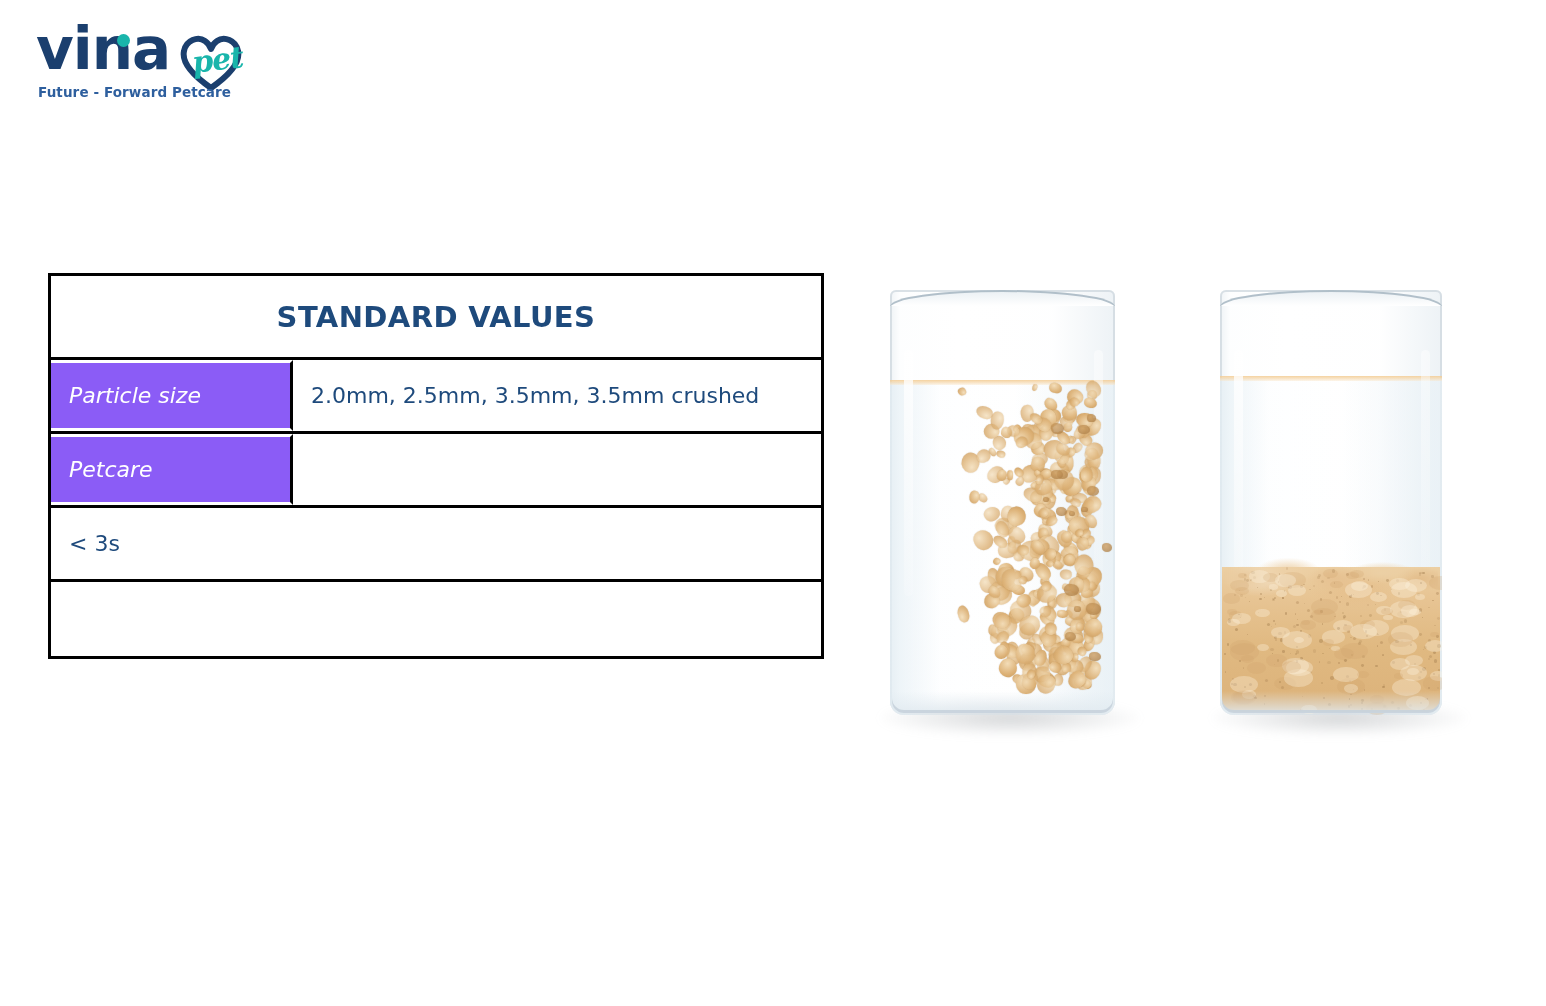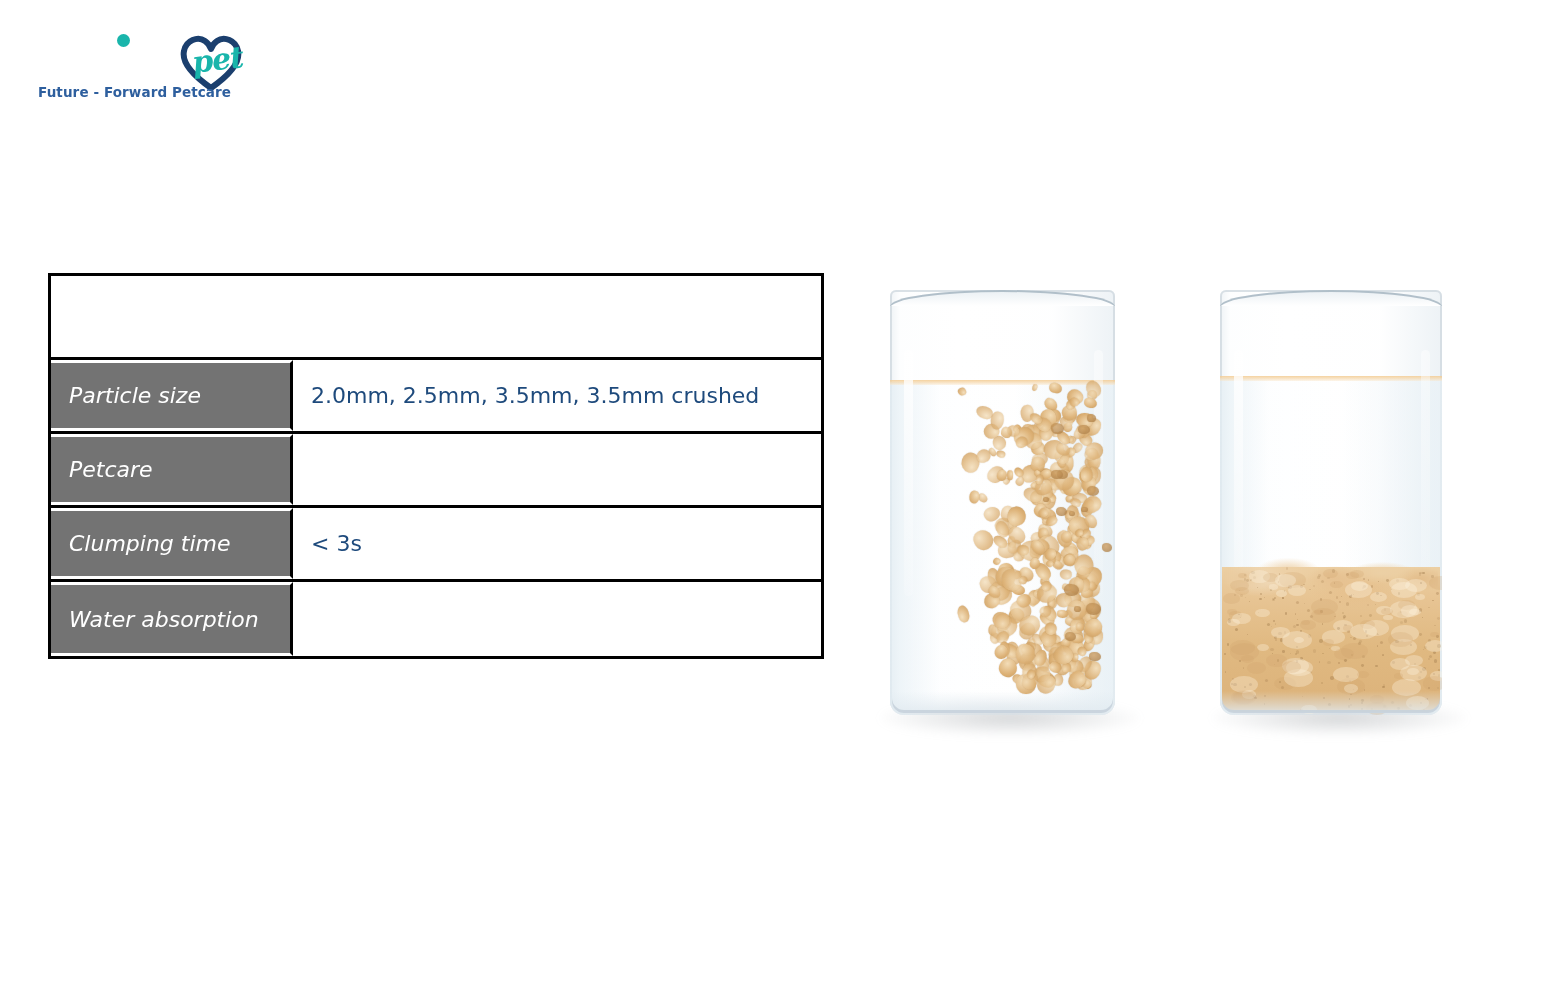--- a/index.html
+++ b/index.html
@@ -123,21 +123,21 @@
     padding-left: 0;
   }
   .header-text {
     font-size: 29px;
     font-weight: 700;
     color: #1e4a7c;
     letter-spacing: 0.4px;
     font-family: "DejaVu Sans", sans-serif;
   }
   .data-row .cell-prop {
-    background: #737373;
+    background: #8b5cf6;
     border-top: 3px solid #ffffff;
     border-bottom: 3px solid #ffffff;
   }
   .data-row:first-of-type .cell-prop { border-top: none; }
   .prop-text {
     font-size: 22px;
     font-style: italic;
     color: #ffffff;
     font-family: "DejaVu Sans", sans-serif;
     font-weight: 400;
@@ -242,62 +242,60 @@
   .sed-speck {
     position: absolute;
     background: rgba(150,112,66,0.55);
     border-radius: 50%;
   }
 </style>
 </head>
 <body>
 
 <div id="logo-block">
+  <div id="logo-wordmark">vina</div>
   <div id="logo-dot"></div>
   <svg id="logo-heart" viewBox="0 0 62 58">
     <path d="M31 54 C 8 38, 2 26, 4 17 C 6 6, 18 2, 25 7 C 28 9, 30 12, 31 15 C 32 12, 34 9, 37 7 C 44 2, 56 6, 58 17 C 60 26, 54 38, 31 54 Z" fill="none" stroke="#1b3f6e" stroke-width="6" stroke-linejoin="round"></path>
   </svg>
   <div id="logo-pet-text">pet</div>
   <div id="logo-tagline">Future - Forward Petcare</div>
 </div>
 
 <div id="spec-table">
 
   <div class="trow header-row">
+    <div class="cell-val">
+      <span class="header-text">STANDARD VALUES</span>
+    </div>
   </div>
 
   <div class="trow data-row">
     <div class="cell-prop">
       <span class="prop-text">Particle size</span>
     </div>
     <div class="cell-val">
       <span class="val-text">2.0mm, 2.5mm, 3.5mm, 3.5mm crushed</span>
     </div>
   </div>
 
   <div class="trow data-row">
     <div class="cell-prop">
       <span class="prop-text">Petcare</span>
     </div>
   </div>
 
 
   <div class="trow data-row">
-    <div class="cell-prop">
-      <span class="prop-text">Clumping time</span>
-    </div>
     <div class="cell-val">
       <span class="val-text">&lt; 3s</span>
     </div>
   </div>
 
   <div class="trow data-row">
-    <div class="cell-prop">
-      <span class="prop-text">Water absorption</span>
-    </div>
   </div>
 
 </div>
 
 <div class="glass-shadow" style="left:880px; top:700px; width:260px; height:36px;"></div>
 
 <div class="glass" id="glass-left" style="left:890px; top:290px; width:225px; height:425px;">
   <div class="water" style="top:92px;"></div>
   <div class="water-line" style="top:90px;"></div>
   <div class="glass-rim"></div>

